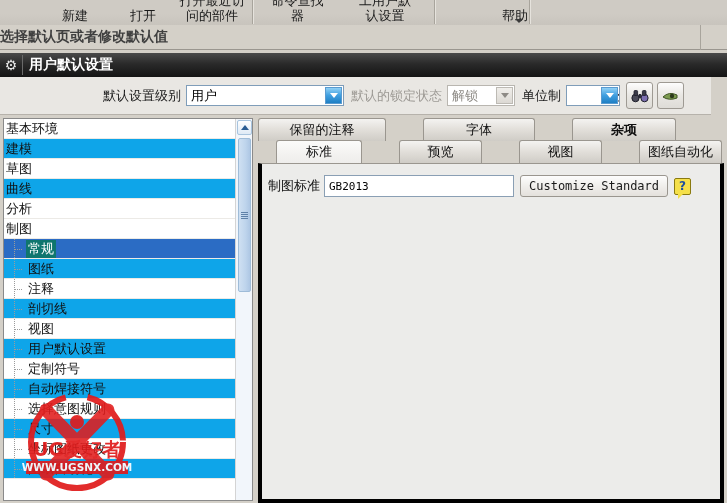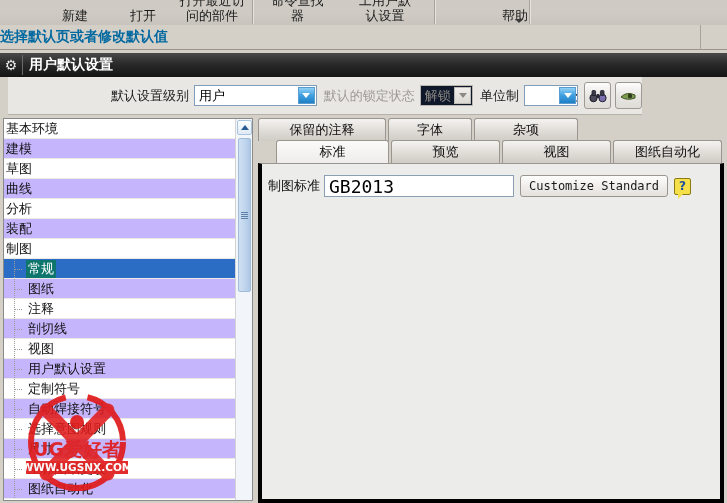--- a/index.html
+++ b/index.html
@@ -46,21 +46,21 @@
   }
 
   
   .promptbar {
     position: absolute; left: 0; top: 25px; width: 727px; height: 25px;
     background: #d4d0c8;
     border-bottom: 1px solid #9a968f;
   }
   .prompt-text {
     position: absolute; left: 0px; top: 3px;
-    font-size: 14px; font-weight: bold; color: #0369a1;
+    font-size: 14px; font-weight: bold; color: #404040;
     letter-spacing: 0px;
   }
   .prompt-divider {
     position: absolute; left: 700px; top: 0px; width: 1px; height: 25px;
     background: #a8a49c;
   }
 
   
   .dlg-title {
     position: absolute; left: 0; top: 53px; width: 727px; height: 24px;
@@ -76,21 +76,21 @@
   .dlg-title-sep {
     width: 1px; height: 20px; background: #6a6a6a; margin: 0 6px 0 0;
     flex: 0 0 auto;
   }
   .dlg-title-text {
     color: #ffffff; font-size: 14px; font-weight: bold;
   }
 
   
   .ctrlbar {
-    position: absolute; left: 8px; top: 77px; width: 634px; height: 38px;
+    position: absolute; left: 0; top: 77px; width: 711px; height: 38px;
     background: #e9e7e3;
     border-bottom: 1px solid #b6b2ab;
     display: flex; align-items: center;
   }
   .ctrl-label {
     font-size: 13px; color: #1a1a1a; white-space: nowrap;
   }
   .ctrl-label.dim { color: #9d9a95; }
 
   .combo {
@@ -111,21 +111,21 @@
   }
   .combo .arrowbox i {
     width: 0; height: 0;
     border-left: 4px solid transparent;
     border-right: 4px solid transparent;
     border-top: 5px solid #ffffff;
     display: block;
   }
 
   .combo.disabled {
-    background: #0f172a; border: 1px solid #b9b6b0;
+    background: #ffffff; border: 1px solid #b9b6b0;
   }
   .combo.disabled .txt { color: #8d8a85; }
   .combo.disabled .arrowbox {
     background: linear-gradient(to bottom, #f0eeea, #dcd9d4);
     border: 1px solid #bdbab4;
   }
   .combo.disabled .arrowbox i { border-top-color: #8d8a85; }
 
   .iconbtn {
     width: 27px; height: 27px;
@@ -149,21 +149,21 @@
     overflow: hidden;
   }
   .trow {
     height: 20px;
     display: flex; align-items: flex-end;
     font-size: 13px; color: #111;
     border-bottom: 1px solid #eceae6;
     position: relative;
     white-space: nowrap;
   }
-  .trow.alt { background: #c4b5fd; }
+  .trow.alt { background: #0ea5e9; }
   .trow.child { padding-left: 22px; }
   .trow.child::before {
     content: "";
     position: absolute; left: 10px; top: 0; bottom: 0;
     width: 0; border-left: 1px dotted #9b9b9b;
   }
   .trow.child::after {
     content: "";
     position: absolute; left: 10px; top: 50%;
     width: 8px; border-top: 1px dotted #9b9b9b;
@@ -207,21 +207,21 @@
     width: 7px; height: 7px;
     background: repeating-linear-gradient(to bottom, #5f81a8 0 1px, transparent 1px 2px);
   }
 
   
   .right-panel {
     position: absolute; left: 258px; top: 118px;
     width: 466px; height: 385px;
   }
   .tabrow {
-    position: relative; height: 23px; display: flex;
+    position: relative; height: 23px; display: flex; gap: 35px;
   }
   .tabrow.row1 { z-index: 1; }
   .tabrow.row2 { z-index: 2; margin-top: -1px; padding-left: 18px; }
   .tab {
     height: 23px;
     margin-right: 2px;
     display: flex; align-items: center; justify-content: center;
     font-size: 13px; color: #111;
     background: linear-gradient(to bottom, #f4f3f1 0%, #e3e0db 45%, #cfccc6 100%);
     border: 1px solid #9a968f;
@@ -248,21 +248,21 @@
   .std-label {
     font-size: 13px; color: #111; margin-left: 6px; white-space: nowrap;
   }
   .std-combo {
     height: 22px; width: 190px; margin-left: 4px;
     background: #fff; border: 1px solid #8a9fb4; position: relative;
     display: flex; align-items: center;
   }
   .std-combo .txt {
     font-family: "DejaVu Sans Mono", "Liberation Mono", monospace;
-    font-size: 18px; color: #000; padding-left: 4px;
+    font-size: 11px; color: #000; padding-left: 4px;
   }
   .btn-std {
     height: 22px; margin-left: 6px; padding: 0 8px;
     background: linear-gradient(to bottom, #fdfdfd 0%, #f0eeeb 50%, #e4e1dc 100%);
     border: 1px solid #9a968f;
     border-radius: 3px;
     display: flex; align-items: center; justify-content: center;
     font-family: "DejaVu Sans Mono", "Liberation Mono", monospace;
     font-size: 12px; color: #1a1a1a;
     white-space: nowrap;
@@ -393,23 +393,20 @@
         </div>
       <div class="trow">
         <span class="lbl">草图</span>
         </div>
       <div class="trow alt">
         <span class="lbl">曲线</span>
         </div>
       <div class="trow">
         <span class="lbl">分析</span>
         </div>
-      <div class="trow alt">
-        <span class="lbl">装配</span>
-        </div>
       <div class="trow">
         <span class="lbl">制图</span>
         </div>
 
       <div class="trow child sel">
         <span class="lbl">常规</span>
         </div>
       <div class="trow child alt">
         <span class="lbl">图纸</span>
         </div>
@@ -454,24 +451,24 @@
       </div>
     </div>
   </div>
 
   <div class="right-panel">
 
     <div class="tabrow row1">
       <div class="tab" style="width:128px;">
         <span>保留的注释</span>
         </div>
-      <div class="tab" style="width:84px;">
+      <div class="tab" style="width:112px;">
         <span>字体</span>
         </div>
-      <div class="tab" style="width:104px;">
+      <div class="tab" style="width:104px;font-weight:bold;">
         <span>杂项</span>
         </div>
     </div>
 
     <div class="tabrow row2">
       <div class="tab active" style="width:118px;">
         <span>标准</span>
         </div>
       <div class="tab" style="width:114px;">
         <span>预览</span>

